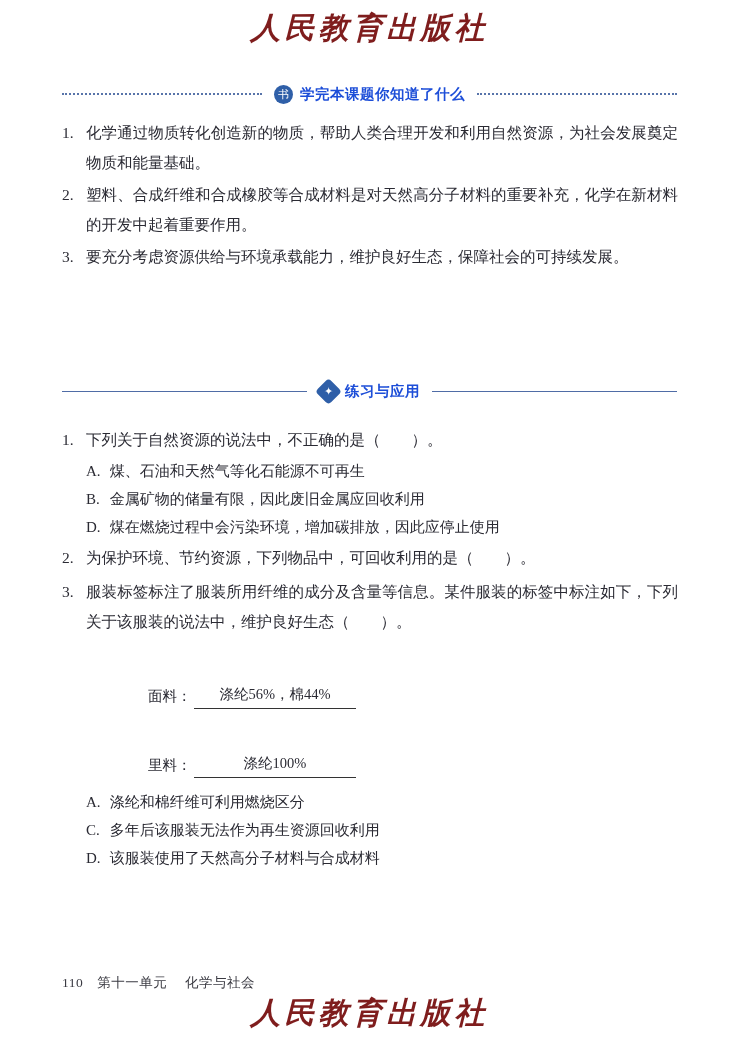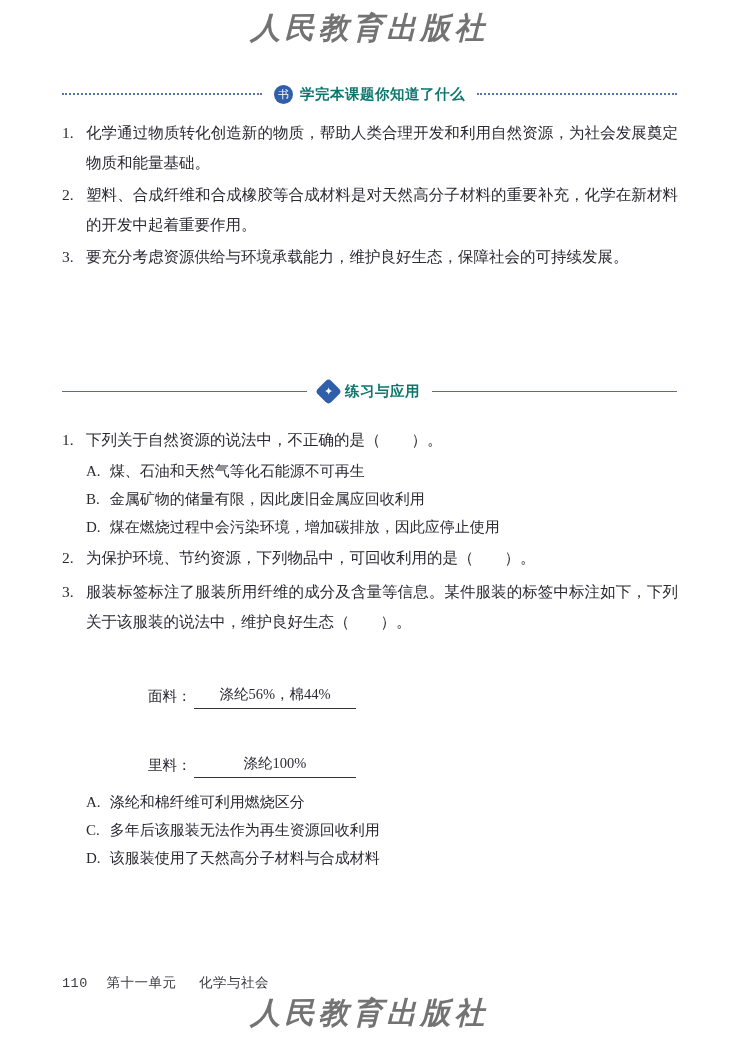--- a/index.html
+++ b/index.html
@@ -21,21 +21,21 @@
     height: 1044px;
     box-sizing: border-box;
   }
 
   
   .publisher-mark {
     position: absolute;
     left: 0;
     width: 100%;
     text-align: center;
-    color: #737373;
+    color: #7f1d1d;
     font-family: "Liberation Serif", "DejaVu Serif", serif;
     font-style: italic;
     font-weight: bold;
     letter-spacing: 4px;
     white-space: nowrap;
     user-select: none;
   }
   .publisher-top {
     top: 8px;
     font-size: 30px;
@@ -87,21 +87,21 @@
     border-radius: 4px;
     transform: rotate(45deg);
   }
   .head-badge.diamond span {
     display: block;
     transform: rotate(-45deg);
   }
   .head-title {
     font-size: 14.5px;
     font-weight: bold;
-    color: #0f766e;
+    color: #1d4ed8;
     font-family: "Liberation Sans", sans-serif;
     letter-spacing: .5px;
     white-space: nowrap;
   }
 
   
   .block {
     position: absolute;
     left: 62px;
     width: 616px;
@@ -179,21 +179,21 @@
   }
 
   
   .footer {
     position: absolute;
     left: 62px;
     bottom: 52px;
     font-size: 13.5px;
     color: #3a3a42;
     letter-spacing: .5px;
-    font-family: Liberation Mono, monospace;
+    font-family: Liberation Serif, serif;
   }
   .footer .pg {
     margin-right: 10px;
   }
   .footer .unit {
     margin-right: 14px;
   }
 </style>
 </head>
 <body>

